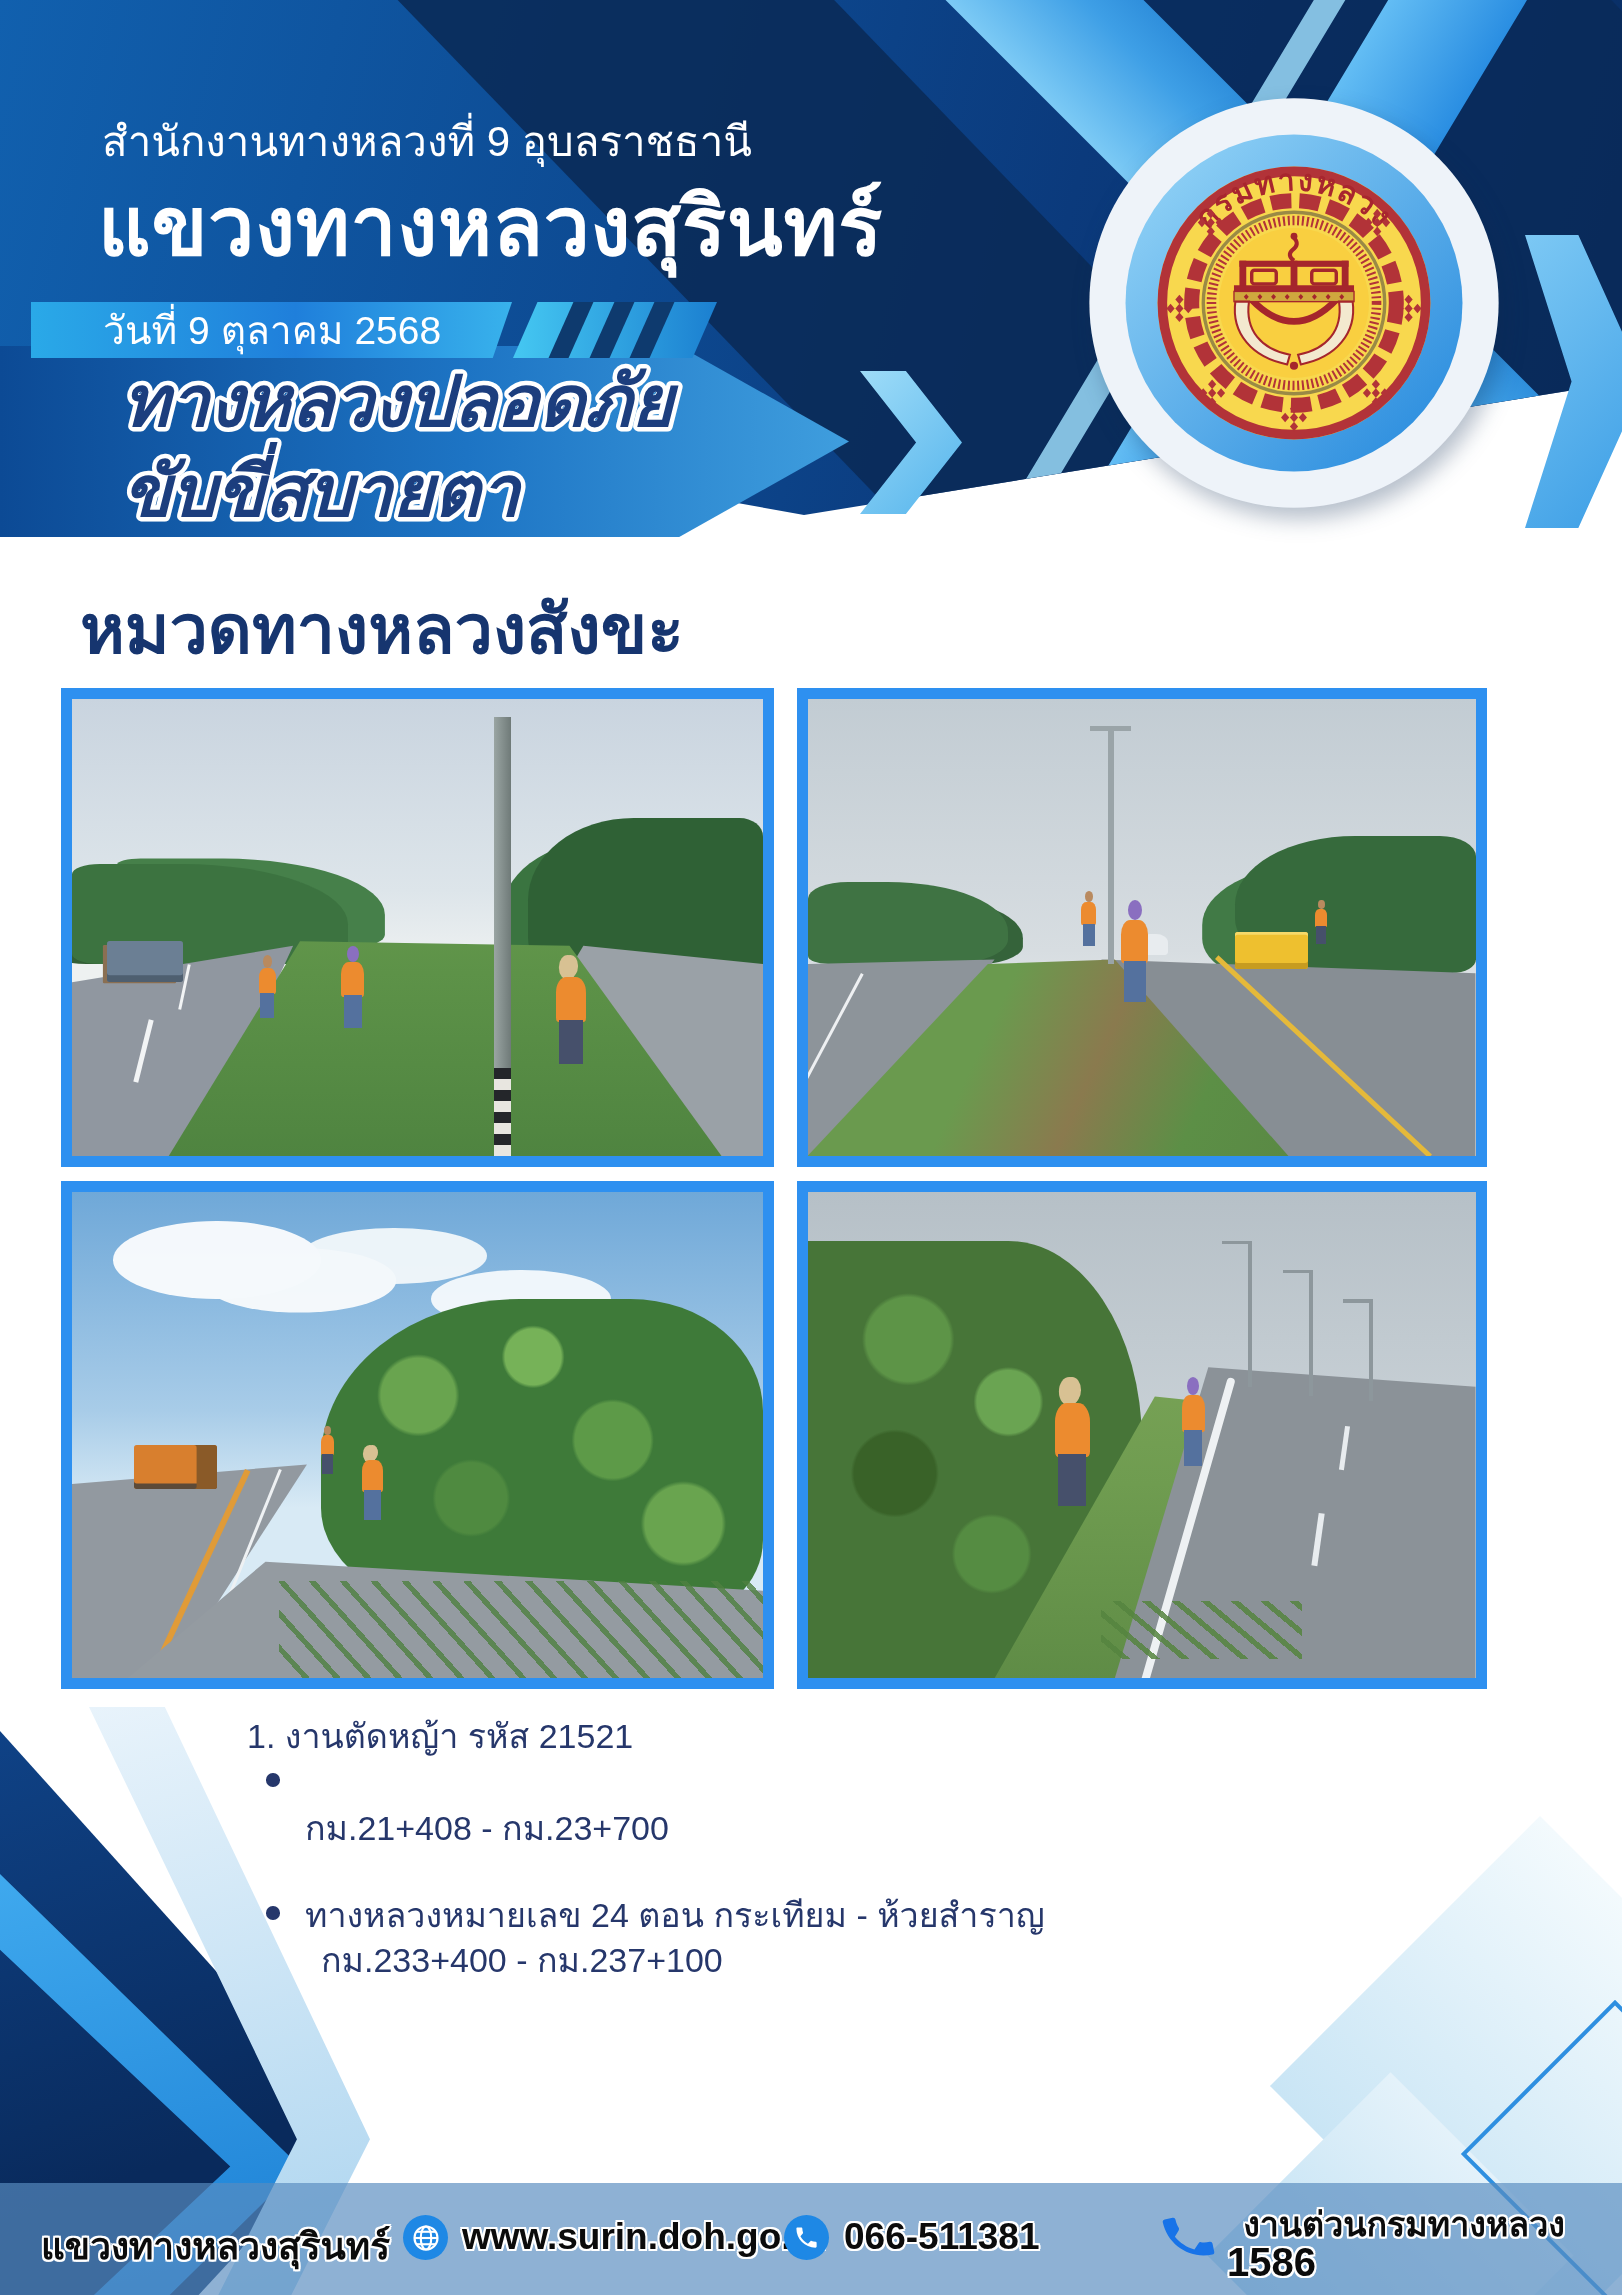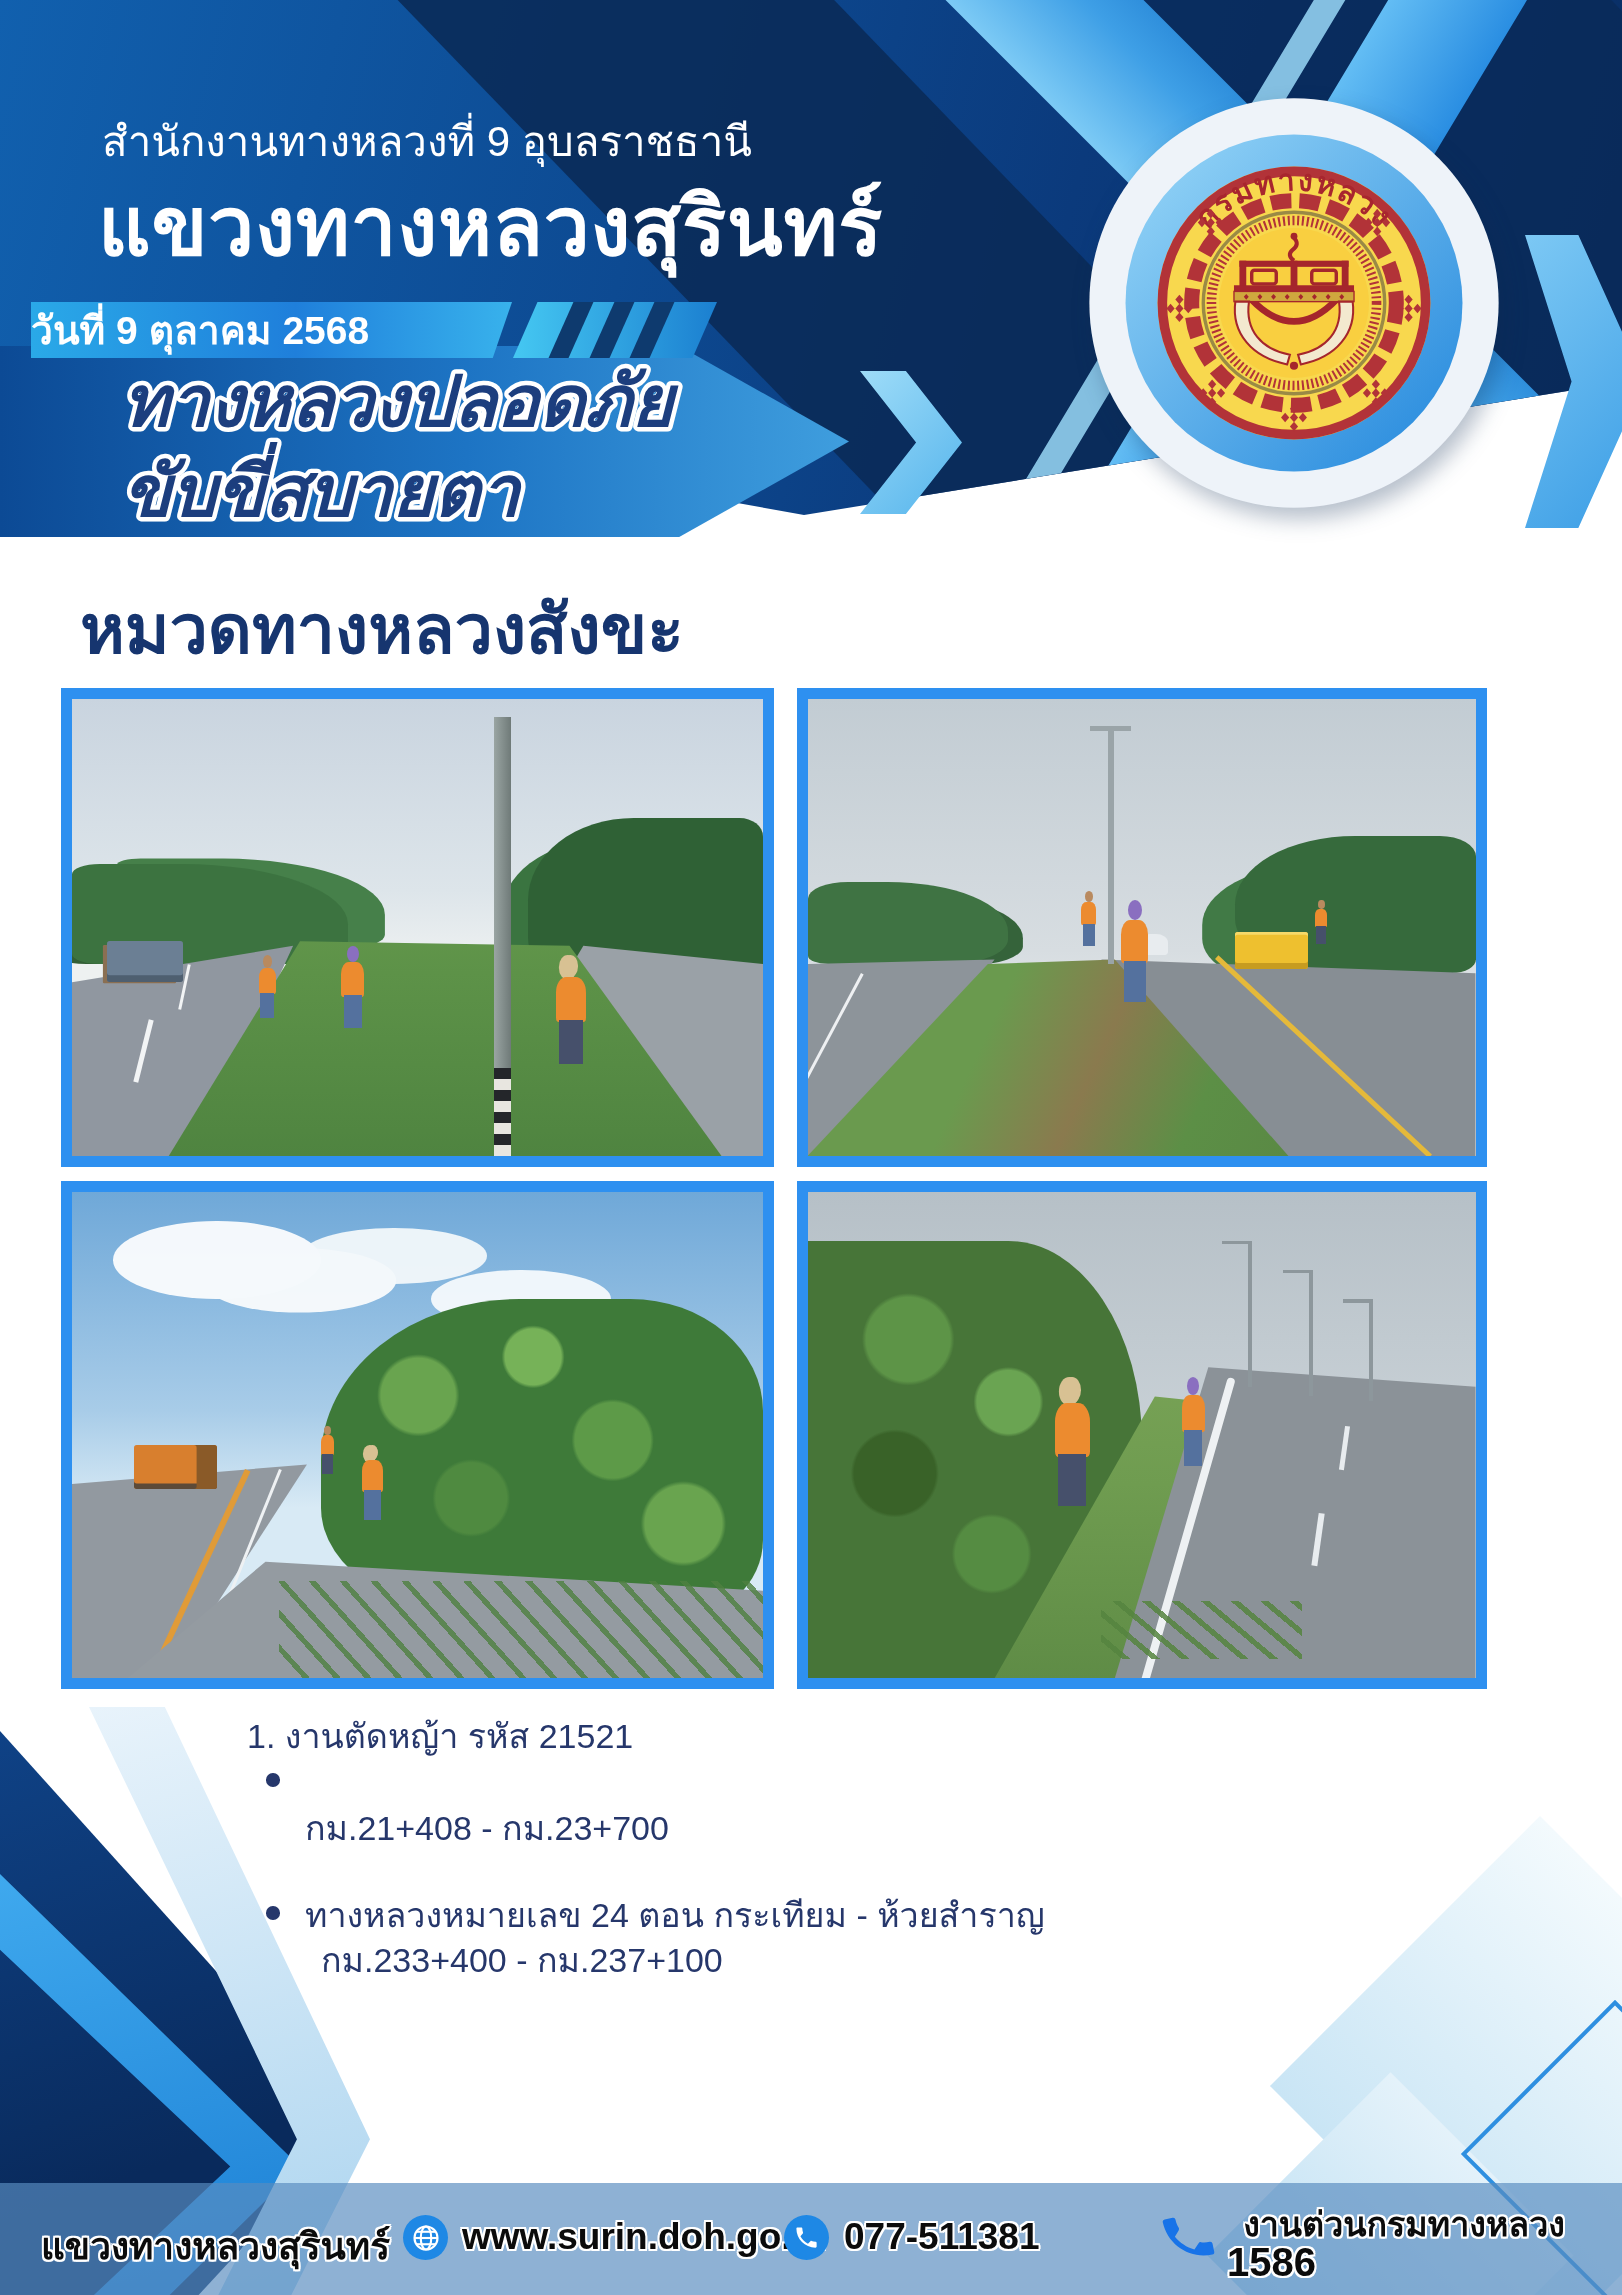--- a/index.html
+++ b/index.html
@@ -31,21 +31,21 @@
     clip-path:polygon(0 0,80% 0,100% 50%,80% 100%,0 100%);
     background:linear-gradient(90deg,#0c4a95 0%,#1d74c4 55%,#3f9ede 100%);}
   .tip-chevron{left:860px;top:371px;width:102px;height:143px;
     clip-path:polygon(0 0,45% 0,100% 50%,45% 100%,0 100%,55% 50%);
     background:linear-gradient(135deg,#9edcf8,#55b4ec);}
 
   .date-banner{left:31px;top:302px;width:481px;height:56px;
     background:linear-gradient(90deg,#2aa9e8 0%,#1f7fdb 55%,#38b2ec 100%);
     clip-path:polygon(0 0,100% 0,96% 100%,0 100%);
     display:flex;align-items:center;position:absolute;}
-  .date-banner span{position:static;color:#fff;font-size:39px;font-weight:700;
+  .date-banner span{position:static;color:#fff;font-size:39px;font-weight:400;padding-left:72px;
     letter-spacing:0px;}
   .slash-patch{left:513px;top:302px;width:204px;height:56px;
     background:linear-gradient(90deg,#45c8f2,#1b7fd0);
     clip-path:polygon(12% 0,100% 0,88% 100%,0 100%);}
   .slash-patch i{top:-4.1px;width:20.4px;height:64px;background:#0e3a6e;transform:skewX(-24deg);}
   .slash-patch i:nth-child(1){left:48px;} .slash-patch i:nth-child(2){left:89px;}
   .slash-patch i:nth-child(3){left:129px;}
 
   .office-line{left:102px;top:108px;font-size:42px;font-weight:500;color:#ffffff;}
   .district-title{left:98px;top:161px;font-size:82px;font-weight:800;color:#ffffff;letter-spacing:0.7px;}
@@ -444,21 +444,21 @@
         <line x1="4" y1="7" x2="20" y2="7"></line>
         <line x1="4" y1="17" x2="20" y2="17"></line>
     </svg>
   </div>
   <div class="ft-text outline-b" style="left:462px;top:2216px">www.surin.doh.go.th</div>
   <div class="icon-circle" style="left:784px;top:2215px">
     <svg width="27" height="27" viewBox="0 0 24 24" fill="#ffffff">
       <path d="M6.6 10.8c1.5 2.9 3.8 5.2 6.7 6.7l2.2-2.2c.3-.3.7-.4 1-.2 1.1.4 2.3.6 3.5.6.6 0 1 .4 1 1V20c0 .6-.4 1-1 1C10.6 21 3 13.4 3 4c0-.6.4-1 1-1h3.3c.6 0 1 .4 1 1 0 1.2.2 2.4.6 3.5.1.3 0 .7-.2 1l-2.1 2.3z"></path>
     </svg>
   </div>
-  <div class="ft-text outline-b" style="left:844px;top:2216px">077-511381</div>
+  <div class="ft-text outline-b" style="left:844px;top:2216px">066-511381</div>
   <svg style="left:1159px;top:2199px" width="59" height="76" viewBox="0 0 24 24">
     <path fill="#1873e8" transform="rotate(-12 12 12)" d="M6.6 10.8c1.5 2.9 3.8 5.2 6.7 6.7l2.2-2.2c.3-.3.7-.4 1-.2 1.1.4 2.3.6 3.5.6.6 0 1 .4 1 1V20c0 .6-.4 1-1 1C10.6 21 3 13.4 3 4c0-.6.4-1 1-1h3.3c.6 0 1 .4 1 1 0 1.2.2 2.4.6 3.5.1.3 0 .7-.2 1l-2.1 2.3z"></path>
   </svg>
   <div class="hotline-label outline-b" style="left:1227px;top:2197px">งานต่วนกรมทางหลวง</div>
   <div class="hotline-number outline-b" style="left:1227px;top:2240px">1586</div>
 
 </div>
 
 
 </body></html>

